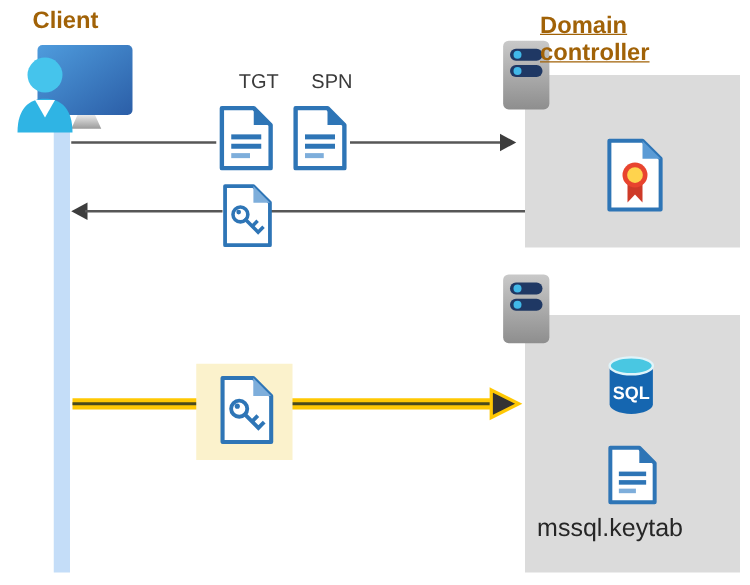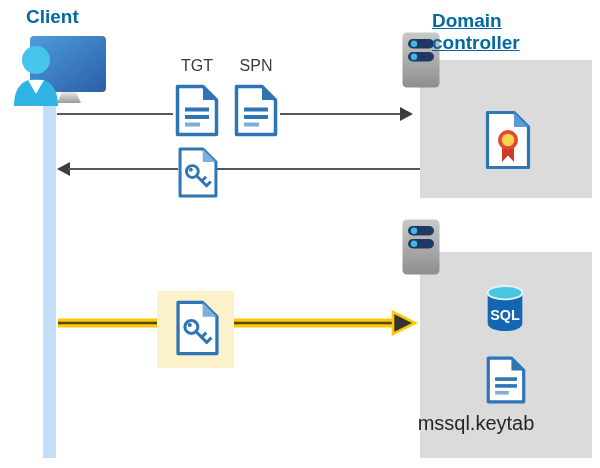--- a/index.html
+++ b/index.html
@@ -1,24 +1,24 @@
 <!DOCTYPE html>
 <html><head>
 <meta charset="utf-8">
 <style>
   html,body{margin:0;padding:0;background:#ffffff;}
   #canvas{
     position:relative;width:600px;height:468px;background:#ffffff;overflow:hidden;
     font-family:"Liberation Sans",sans-serif;
   }
   .heading{
-    position:absolute;font-weight:bold;font-size:19px;line-height:22px;color:#0369a1;
+    position:absolute;font-weight:bold;font-size:19px;line-height:22px;color:#a16207;
   }
   .ticket-label{
-    position:absolute;font-size:16px;color:#3a3a3a;text-align:center;width:52px;
+    position:absolute;font-size:16px;color:#3a3a3a;text-align:right;width:52px;
   }
   .filename{
     position:absolute;font-size:20px;color:#262626;text-align:center;
   }
   .gray-box{position:absolute;background:#dbdbdb;z-index:1;}
   .vbar{position:absolute;left:43px;top:84px;width:13px;height:374px;background:#c4ddf8;z-index:1;}
   .hline{position:absolute;height:2px;background:#575757;z-index:2;}
   .arrowhead-right{
     position:absolute;width:0;height:0;z-index:2;
     border-top:7px solid transparent;border-bottom:7px solid transparent;
@@ -161,15 +161,15 @@
   </svg>
 
   <div class="heading z5" style="left:26px;top:6px;">Client</div>
 
   <div class="ticket-label z5" style="left:171px;top:57px;">TGT</div>
   <div class="ticket-label z5" style="left:230px;top:57px;">SPN</div>
 
   <div class="heading z5" style="left:432px;top:10px;width:124px;text-decoration:underline;">Domain controller</div>
 
 
-  <div class="filename z5" style="left:408px;top:412px;width:136px;">mssql.keytab</div>
+  <div class="filename z5" style="left:420px;top:412px;width:136px;">mssql.keytab</div>
 
 </div>
 
 </body></html>

